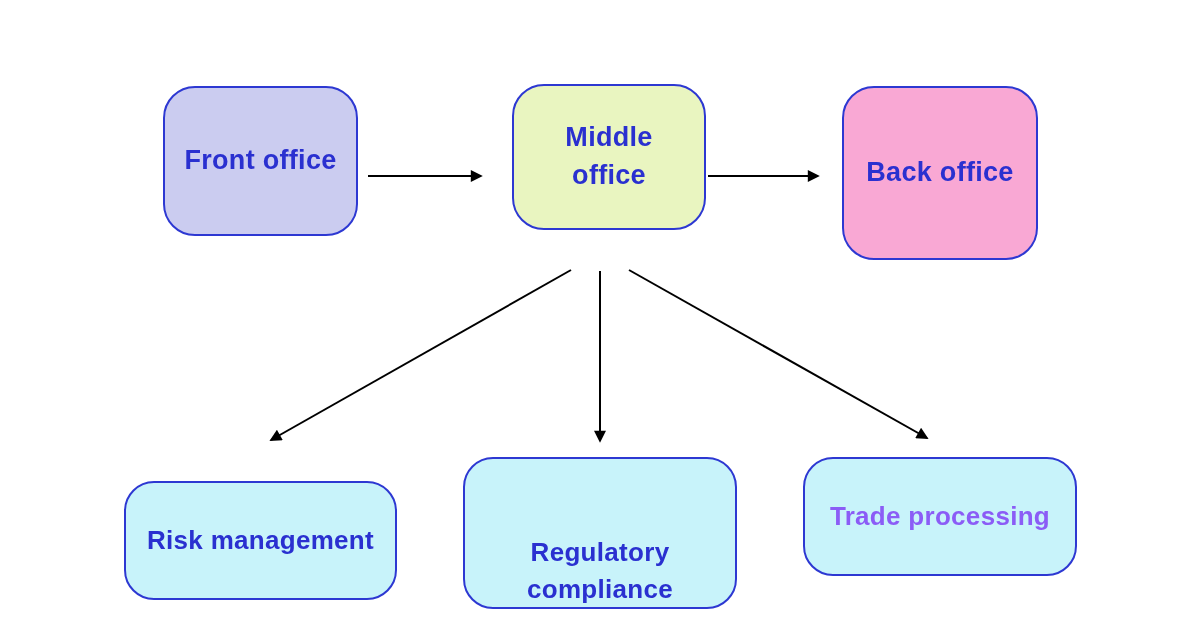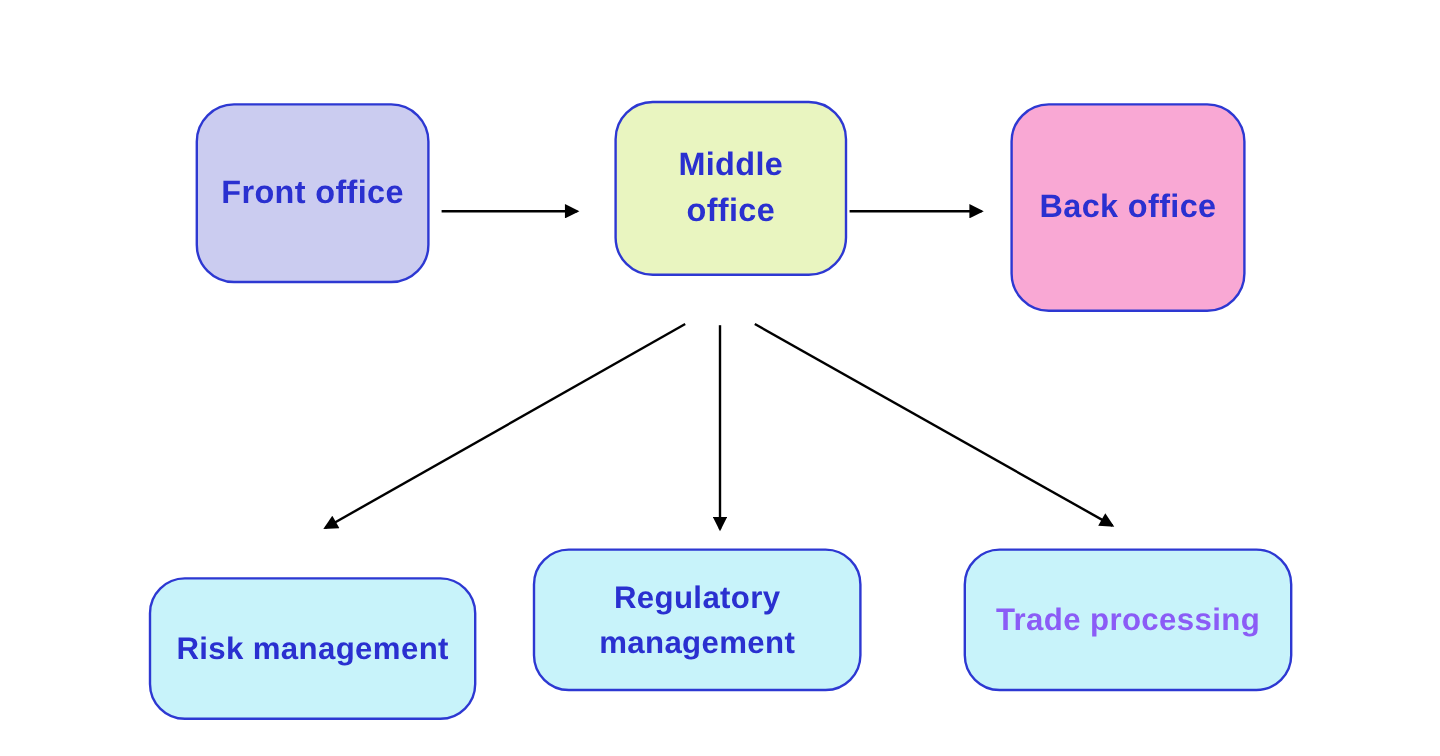--- a/index.html
+++ b/index.html
@@ -43,21 +43,21 @@
     font-size: 27px;
   }
   .node--bottom {
     border-radius: 30px;
     font-size: 26px;
   }
   .n-front  { left: 163px; top: 86px;  width: 195px; height: 150px; }
   .n-middle { left: 512px; top: 84px;  width: 194px; height: 146px; }
   .n-back   { left: 842px; top: 86px;  width: 196px; height: 174px; }
   .n-risk   { left: 124px; top: 457px; width: 273px; height: 119px; }
-  .n-reg    { left: 444px; top: 457px; width: 274px; height: 119px; }
+  .n-reg    { left: 463px; top: 457px; width: 274px; height: 152px; justify-content: flex-end; }
   .n-trade  { left: 803px; top: 457px; width: 274px; height: 119px; }
 </style>
 </head>
 <body style="background: rgb(255, 255, 255);">
 
 <div class="canvas">
 
   <svg class="edges" viewBox="0 0 1200 630" xmlns="http://www.w3.org/2000/svg">
     <defs>
       <marker id="arrowhead" viewBox="0 0 10 10" refX="8.5" refY="5" markerWidth="6.5" markerHeight="6" orient="auto">
@@ -83,20 +83,20 @@
   <div class="node node--top n-back" style="background: #f9a8d4; border-color: rgb(45, 56, 210); color: rgb(42, 48, 208);">
     <span>Back office</span>
   </div>
 
   <div class="node node--bottom n-risk" style="background: rgb(200, 243, 250); border-color: rgb(45, 56, 210); color: rgb(42, 48, 208); margin-top: 24px;">
     <span>Risk management</span>
   </div>
 
   <div class="node node--bottom n-reg" style="background: rgb(200, 243, 250); border-color: rgb(45, 56, 210); color: rgb(42, 48, 208);">
     <span>Regulatory</span>
-    <span>management</span>
+    <span>compliance</span>
   </div>
 
   <div class="node node--bottom n-trade" style="background: rgb(200, 243, 250); border-color: rgb(45, 56, 210); color: #8b5cf6; align-items: center;">
     <span>Trade processing</span>
   </div>
 
 </div>
 
 </body></html>

